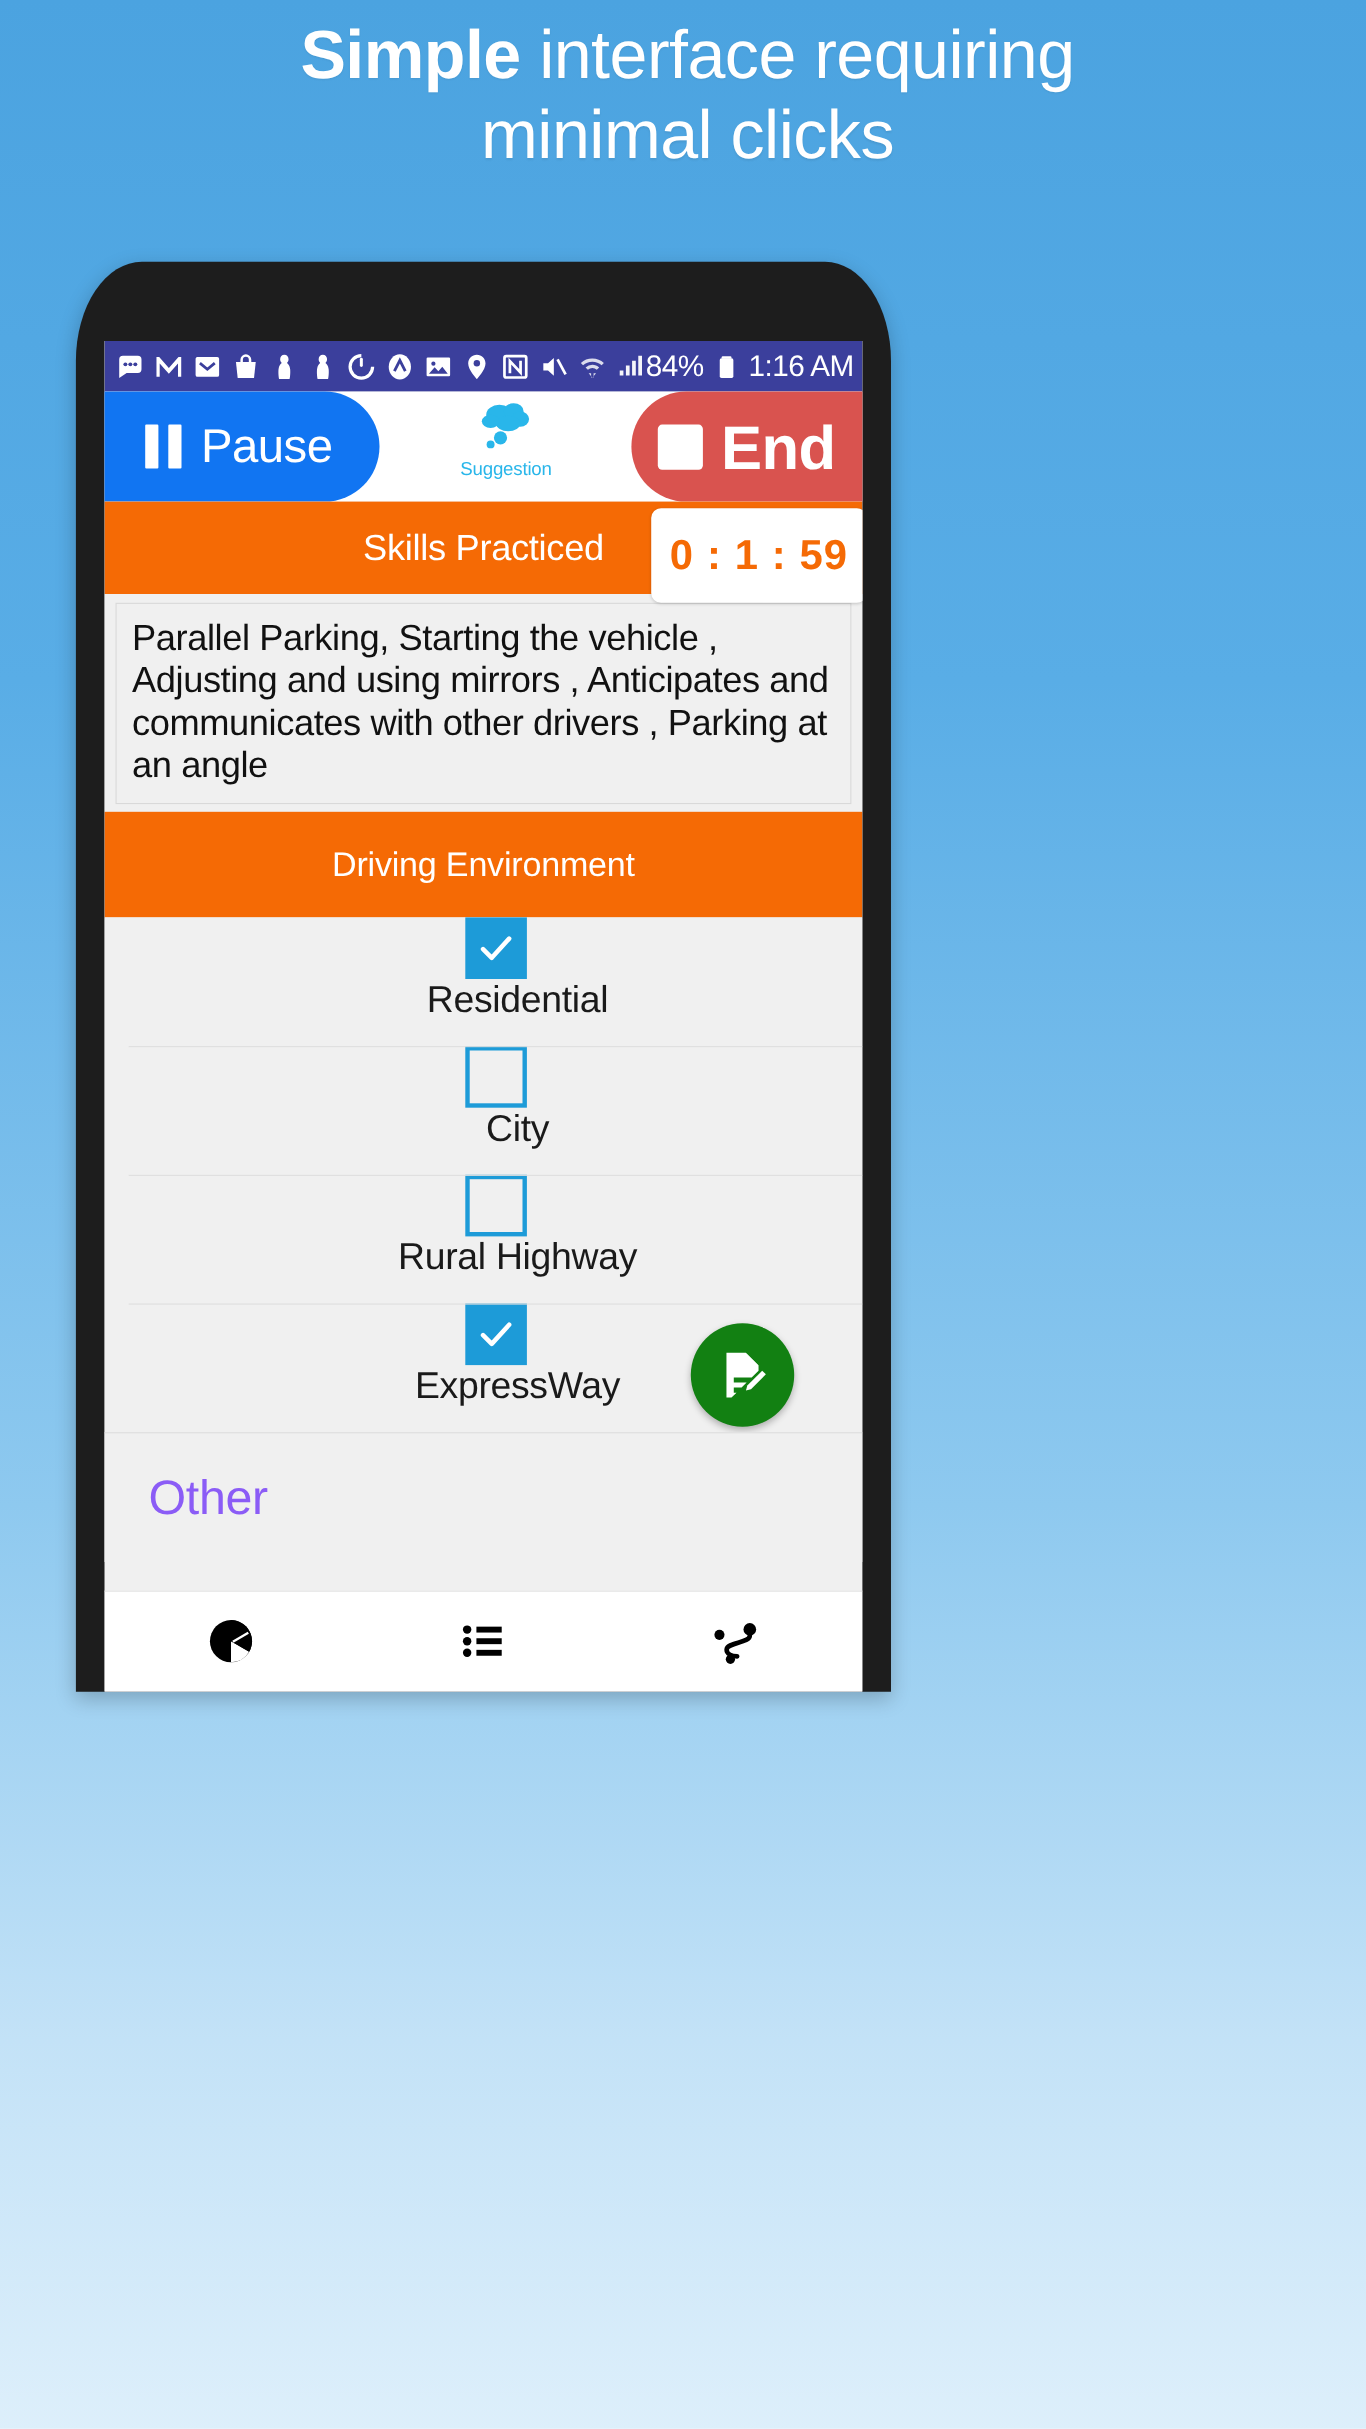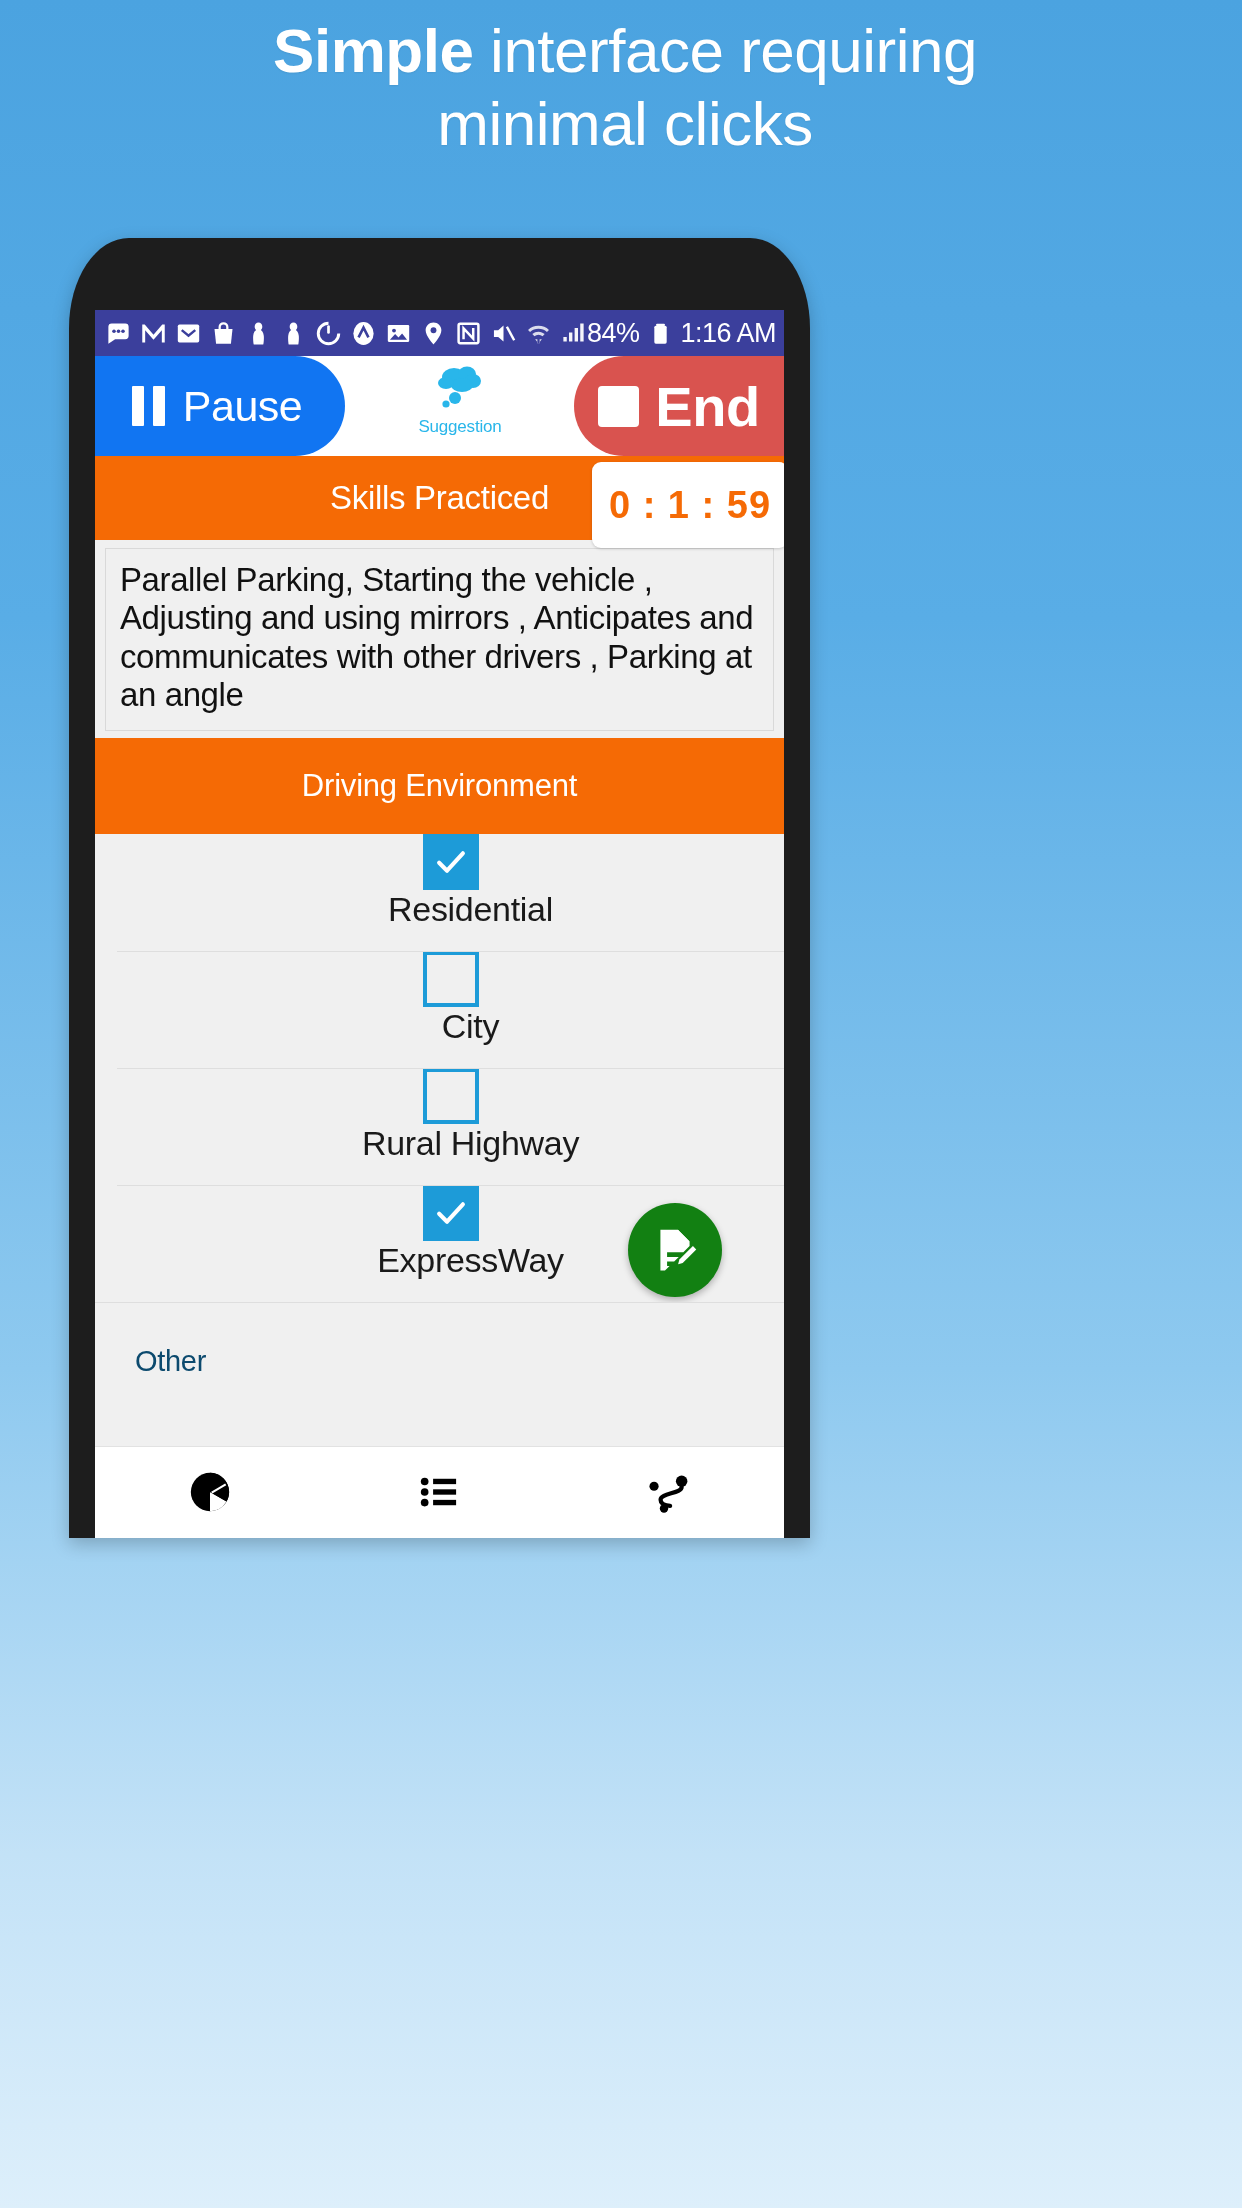--- a/index.html
+++ b/index.html
@@ -137,21 +137,21 @@
     background:#128012;
     display:flex; align-items:center; justify-content:center;
     box-shadow:0 3px 7px rgba(0,0,0,.28);
   }
   .fab svg { width:50px; height:50px; display:block; }
 
   .other-row {
     height:118px; display:flex; align-items:center; padding-left:40px;
     background:#f0f0f0; position:relative; border-top:1px solid #dedede;
   }
-  .other-row .lbl { font-size:29px; color:#0c4a6e; letter-spacing:-0.3px; }
+  .other-row .lbl { font-size:44px; color:#8b5cf6; letter-spacing:-0.3px; }
 
   
   .bottomnav {
     position:absolute; left:0; bottom:0; width:689px; height:92px;
     background:#ffffff; border-top:1px solid #e2e2e2;
     display:flex; align-items:center;
   }
   .nav-item {
     flex:1; display:flex; flex-direction:column; align-items:center; justify-content:center;
     gap:2px;

